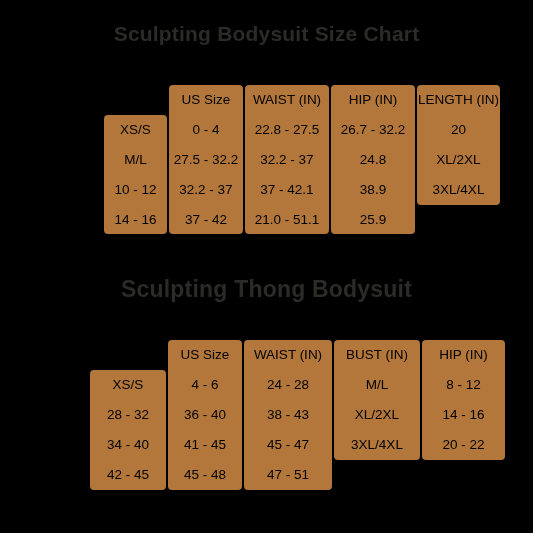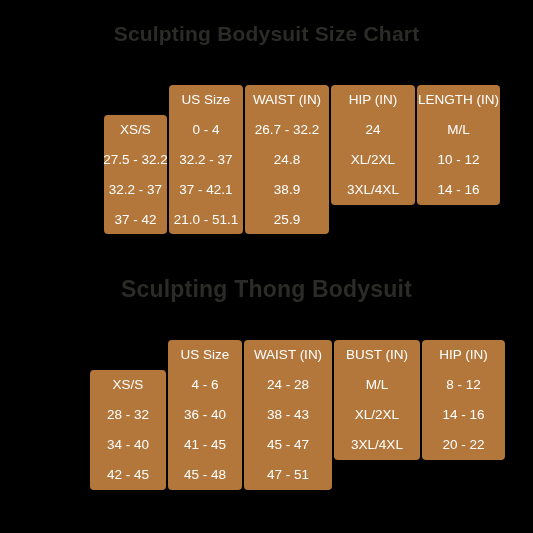--- a/index.html
+++ b/index.html
@@ -44,21 +44,21 @@
   
   .size-table {
     position: absolute;
     display: grid;
     column-gap: 2px;
     row-gap: 0px;
   }
 
   .cell {
     background: #b3773c;
-    color: #ffffff;
+    color: #000000;
     display: flex;
     align-items: center;
     justify-content: center;
     font-size: 13.5px;
     line-height: 1;
     text-align: center;
     white-space: nowrap;
     box-sizing: border-box;
   }
   .cell.head {
@@ -103,22 +103,23 @@
   <div class="size-table" id="table-1">
 
     <div class="cell head blank"></div>
     <div class="cell head r-first">US Size</div>
     <div class="cell head r-first">WAIST (IN)</div>
     <div class="cell head r-first">HIP (IN)</div>
     <div class="cell head r-first">LENGTH (IN)</div>
 
     <div class="cell r-first">XS/S</div>
     <div class="cell">0 - 4</div>
+    <div class="cell">22.8 - 27.5</div>
     <div class="cell">26.7 - 32.2</div>
-    <div class="cell">24</div>
+    <div class="cell">20</div>
 
     <div class="cell">M/L</div>
     <div class="cell">27.5 - 32.2</div>
     <div class="cell">32.2 - 37</div>
     <div class="cell">24.8</div>
 
     <div class="cell">XL/2XL</div>
     <div class="cell">10 - 12</div>
     <div class="cell">32.2 - 37</div>
     <div class="cell">37 - 42.1</div>

